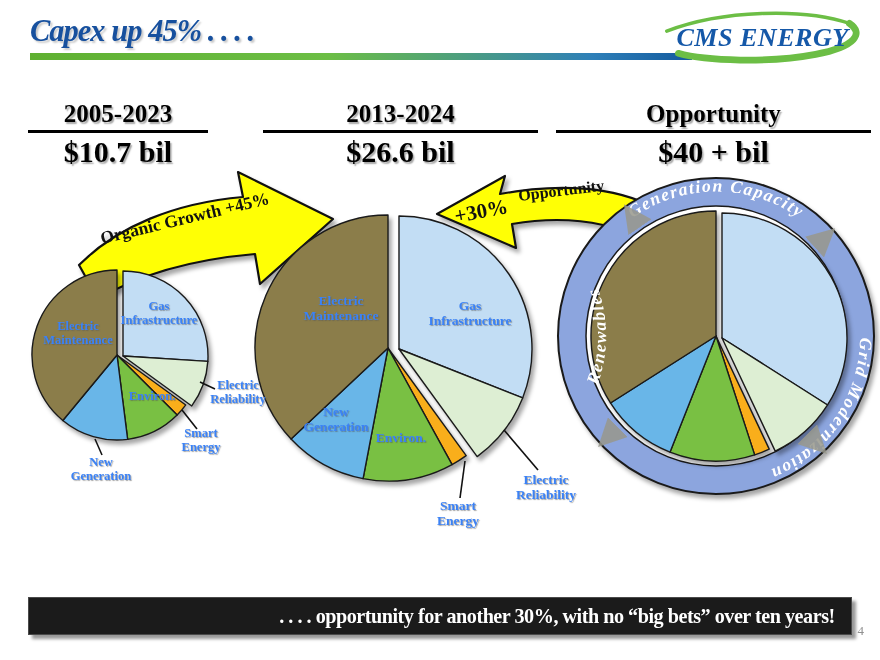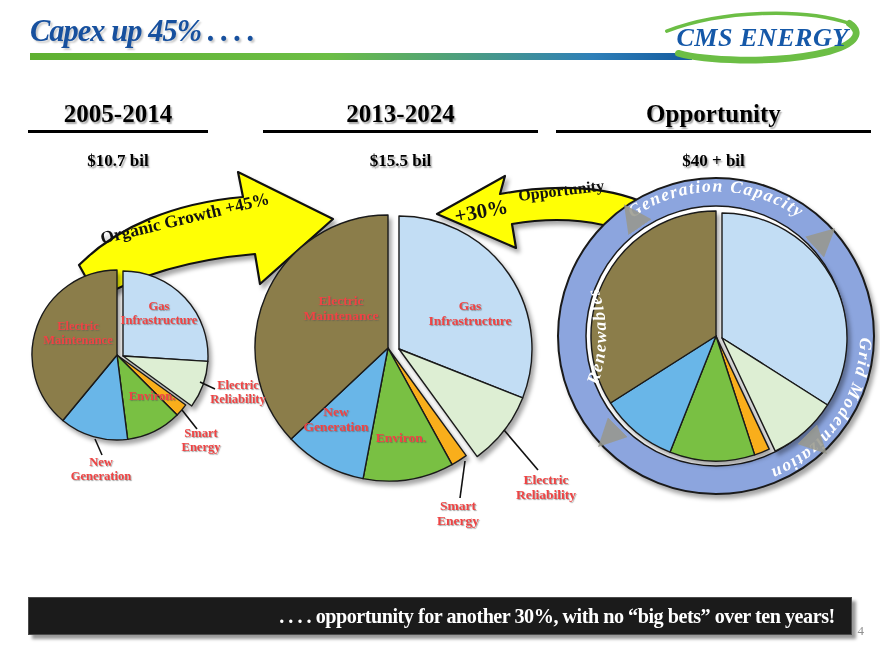--- a/index.html
+++ b/index.html
@@ -10,40 +10,40 @@
          color:#17509E;letter-spacing:-1px;transform:scaleX(.95);transform-origin:left top;
          text-shadow:2px 2px 2px #c9c9c9;white-space:nowrap;}
   .title-rule{position:absolute;left:30px;top:53px;width:662px;height:7px;
          background:linear-gradient(90deg,#5FB031 0%,#6CBE45 45%,#2E7FB8 85%,#135A9E 100%);}
   .logo{position:absolute;left:648px;top:6px;width:225px;height:58px;}
   .logo text{fill:#1558A8;font-weight:bold;font-style:italic;font-size:27px;letter-spacing:.5px;}
   
   .col{position:absolute;top:100px;text-align:center;color:#000;}
   .col .period{font-size:25px;font-weight:bold;border-bottom:3px solid #000;padding-bottom:2px;
                text-shadow:1.5px 1.5px 1.5px #a8a8a8;}
-  .col .amount{font-size:17px;font-weight:bold;margin-top:18px;text-shadow:1.5px 1.5px 1.5px #a8a8a8;}
+  .col .amount{font-size:30px;font-weight:bold;margin-top:2px;text-shadow:1.5px 1.5px 1.5px #a8a8a8;}
   .col1{left:28px;width:180px;}
   .col2{left:263px;width:275px;}
   .col3{left:556px;width:315px;}
   
   .canvas{position:absolute;left:0;top:0;}
   g[data-pie] path{stroke:#1a1a1a;stroke-width:1.4;stroke-linejoin:round;}
   .shadowed{filter:drop-shadow(3px 4px 2px rgba(0,0,0,.35));}
   .ring-band{fill:#8CA5DE;stroke:#1a1a1a;stroke-width:2;}
   .ring-hole{fill:#fff;stroke:#1a1a1a;stroke-width:1.5;}
   .ring-text{fill:#fff;font-size:17.5px;font-weight:bold;font-style:italic;letter-spacing:1.5px;}
   .ring-arrow{stroke:#98988c;stroke-width:3.5;opacity:.85;}
   .leader{stroke:#111;stroke-width:1.6;}
   .arrow-yellow{fill:#FFFF05;stroke:#111;stroke-width:2.2;stroke-linejoin:round;}
   .arrow-text{font-weight:bold;fill:#111;}
   .at-organic{font-size:17.5px;}
   .at-opportunity{font-size:16px;}
   .at-plus30{font-size:21px;}
   
-  .lbl{position:absolute;font-weight:bold;color:#ef4444;text-align:center;line-height:1.12;
+  .lbl{position:absolute;font-weight:bold;color:#3b82f6;text-align:center;line-height:1.12;
        transform:translate(-50%,-50%);text-shadow:1px 1px 1px rgba(90,90,90,.55);}
   .s1{font-size:12.5px;}
   .s2{font-size:13.5px;}
   
   .footer{position:absolute;left:28px;top:597px;width:806px;height:36px;background:#1b1b1b;
           border:1px solid #4a4a4a;box-shadow:4px 4px 3px rgba(0,0,0,.4);
           display:flex;align-items:center;justify-content:flex-end;padding-right:16px;}
   .footer span{color:#fff;font-size:21px;font-weight:bold;letter-spacing:-.5px;
                transform:scaleX(.96);transform-origin:right center;white-space:nowrap;}
   .pageno{position:absolute;right:16px;top:623px;color:#909090;font-size:13px;}
@@ -56,26 +56,26 @@
   <div class="title">Capex up 45% . . . .</div>
   <div class="title-rule"></div>
 
   <svg class="logo" viewBox="0 0 230 60">
     <path d="M 18 26 C 75 4, 160 2, 207 18" fill="none" stroke="#6CBE45" stroke-width="3.5" stroke-linecap="round"></path>
     <path d="M 207 18 C 222 28, 214 42, 172 50 C 125 59, 58 57, 30 49" fill="none" stroke="#6CBE45" stroke-width="7" stroke-linecap="round"></path>
     <text x="28" y="41">CMS ENERGY</text>
   </svg>
 
   <div class="col col1">
-    <div class="period">2005-2014</div>
+    <div class="period">2005-2023</div>
     <div class="amount">$10.7 bil</div>
   </div>
   <div class="col col2">
     <div class="period">2013-2024</div>
-    <div class="amount">$15.5 bil</div>
+    <div class="amount">$26.6 bil</div>
   </div>
   <div class="col col3">
     <div class="period">Opportunity</div>
     <div class="amount">$40 + bil</div>
   </div>
 
   <svg class="canvas" width="880" height="660" viewBox="0 0 880 660">
     <defs>
       <path id="arcTop" d="M 598 253 A 144 144 0 0 1 834 253"></path>
       <path id="arcRight" d="M 843 268 A 144 144 0 0 1 698 479"></path>

